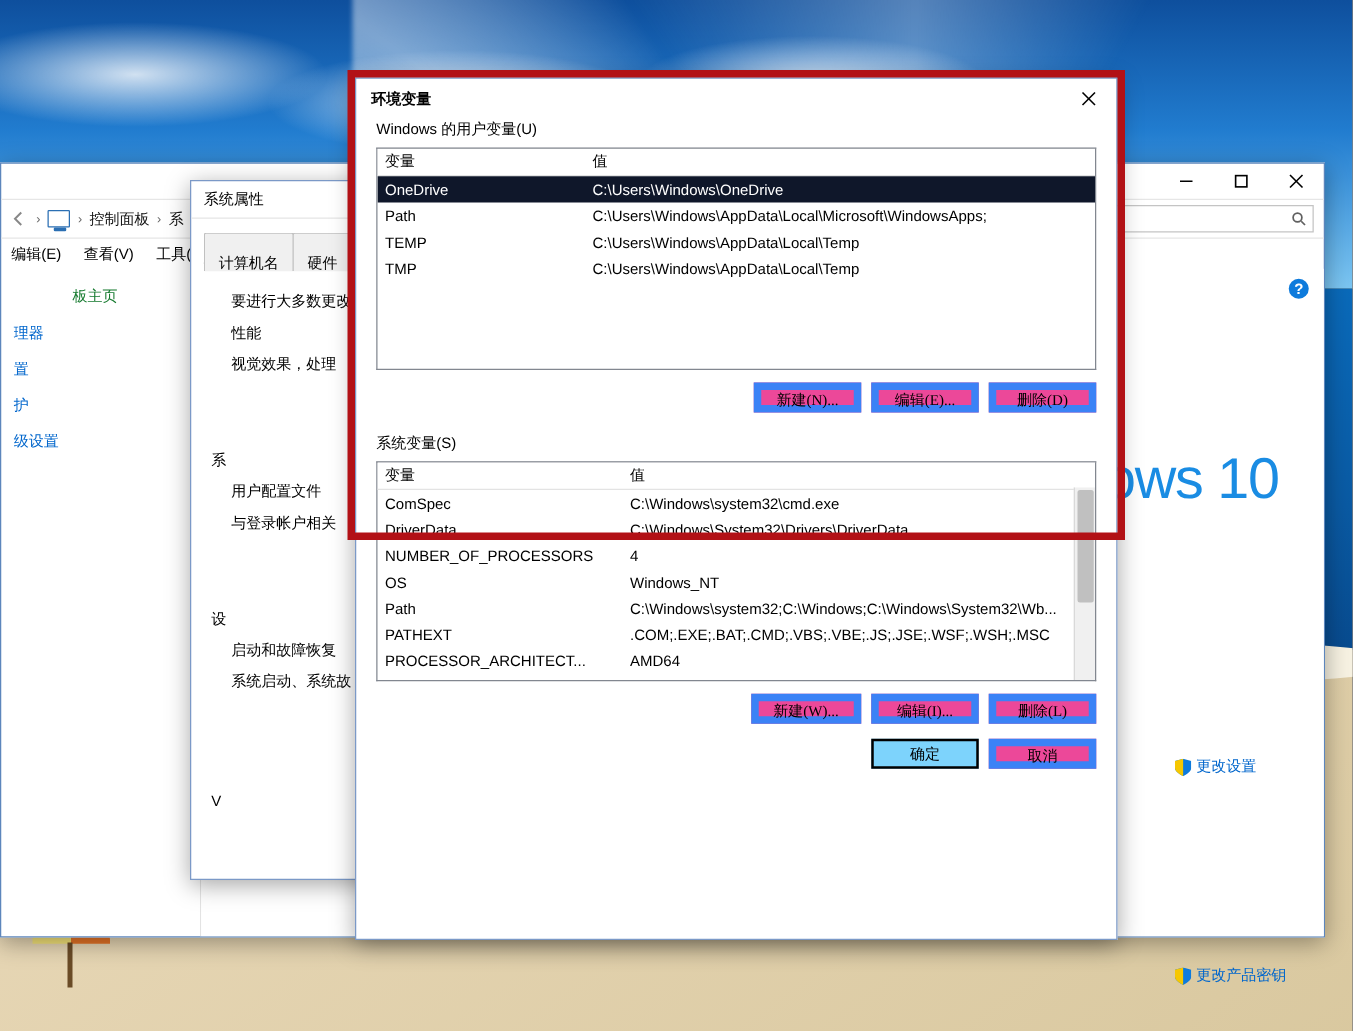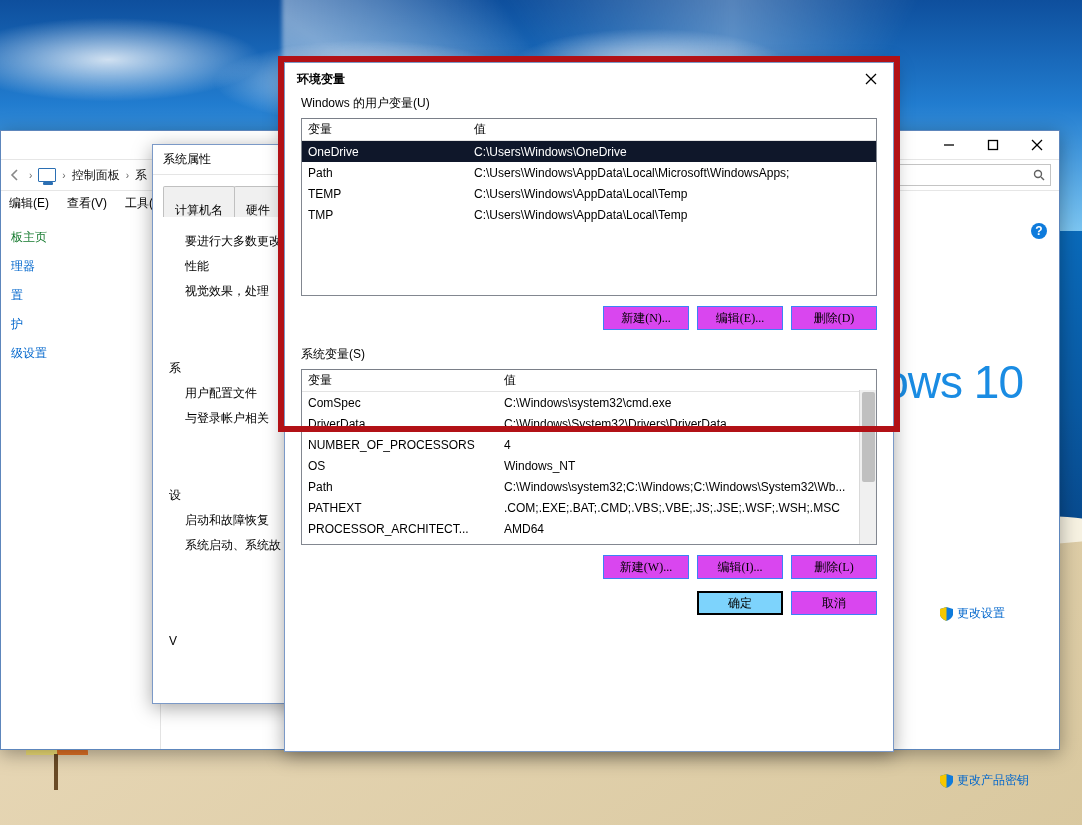--- a/index.html
+++ b/index.html
@@ -46,21 +46,21 @@
                border-bottom:1px solid #e6e6e6; padding:0 6px; gap:4px;}
 .cp-addr .crumb{ font-size:12px; color:#111;}
 .cp-addr .sep{ color:#666; font-size:10px; padding:0 2px;}
 .cp-addr .monitor-ico{ width:18px; height:14px; border:1.5px solid #2b6fb3; border-radius:1px; position:relative;}
 .cp-addr .monitor-ico::after{content:""; position:absolute; left:4px; bottom:-4px; width:10px; height:3px; background:#2b6fb3; border-radius:1px;}
 .cp-search   { width:200px; height:22px; border:1px solid #c4c4c4; margin-right:2px; display:flex; align-items:center; justify-content:flex-end; padding-right:5px;}
 .cp-menu     { height:24px; display:flex; align-items:center; gap:18px; font-size:12px; padding:0 8px; color:#000;}
 .cp-body     { display:flex; height:calc(100% - 84px);}
 .cp-side     { width:160px; border-right:1px solid #e3e3e3; padding:14px 10px; font-size:12px;}
 .cp-side a   { display:block; color:#0066cc; text-decoration:none; margin-bottom:12px;}
-.cp-side .hdr{ color:#157a2e; margin-bottom:12px;}
+.cp-side .hdr{ color:#157a2e; margin-bottom:12px;margin-left:47px;}
 .cp-main     { flex:1; position:relative; padding:16px 30px; font-size:12px; color:#000; background:#fff;}
 .win10-logo  { position:absolute; right:36px; top:140px; font-size:46px; color:#1a8ce3; font-weight:300; letter-spacing:-1px;}
 .cp-links    { position:absolute; right:30px; top:390px; font-size:12px;}
 .cp-links a  { color:#0066cc; text-decoration:none; display:flex; align-items:center; gap:4px; margin-bottom:12px;padding-left:37px;}
 .shield      { width:13px; height:14px;}
 .help-ico    { position:absolute; right:12px; top:8px; width:16px; height:16px; border-radius:50%;
                background:#0e7bdc; color:#fff; font-size:12px; font-weight:bold; display:flex;
                align-items:center; justify-content:center;}
 
 
@@ -90,21 +90,21 @@
 .env-head .col{ padding-left:6px;}
 .env-rows    { font-size:12px;}
 .env-row     { display:flex; height:21px; align-items:center;}
 .env-row.sel { background:#0f172a; color:#fff;}
 .env-row .col{ padding-left:6px; white-space:nowrap; overflow:hidden; text-overflow:ellipsis;}
 .col-name    { width:166px; flex:0 0 166px;}
 .col-val     { flex:1; }
 .sys .col-name{ width:196px; flex:0 0 196px;}
 .env-btns    { display:flex; justify-content:flex-end; gap:8px; margin-top:10px;}
 button.std   { font:12px "Microsoft YaHei","Segoe UI"; height:24px; min-width:86px;
-               background:#d946ef; border:1px solid #3b82f6; padding:0 12px; color:#000;}
+               background:#ec4899; border:6px solid #3b82f6; padding:0 12px; color:#000;}
 button.std.primary{ border:2px solid #000000; background:#7dd3fc;font-family:Liberation Serif, serif;}
 .dlg-btns    { display:flex; justify-content:flex-end; gap:8px; margin:12px 16px 0 0;}
 
 
 .mag { width:12px; height:12px; }
 .mag circle{ fill:none; stroke:#606060; stroke-width:1.4;}
 .mag line  { stroke:#606060; stroke-width:1.4;}
 
 .x-ico line{ stroke:#000; stroke-width:1.3; }
 .min-ico line{ stroke:#000; stroke-width:1.3;}

